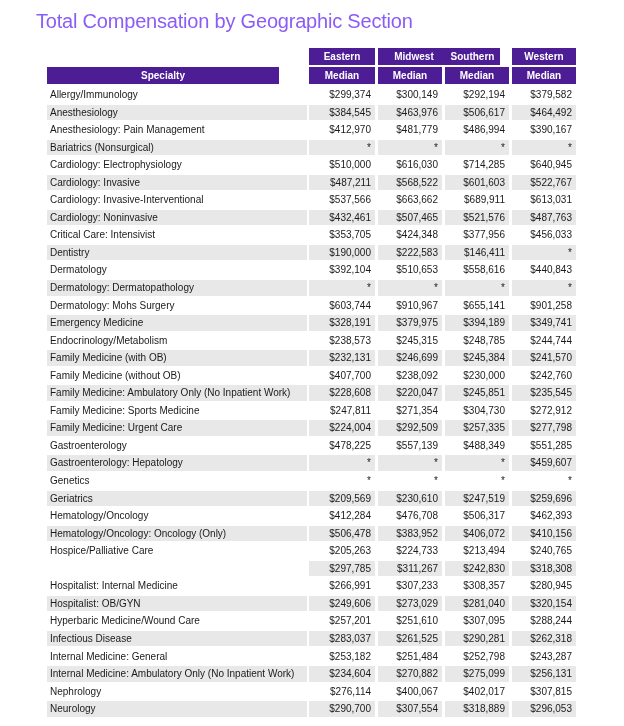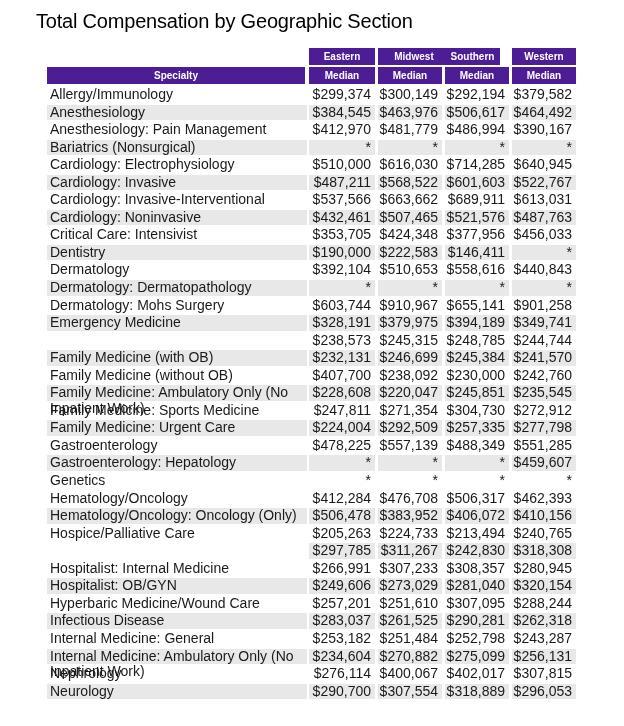--- a/index.html
+++ b/index.html
@@ -1,43 +1,43 @@
 <!DOCTYPE html>
 <html><head>
 <meta charset="utf-8">
 <style>
   html, body { margin: 0; padding: 0; background: #ffffff; }
   body { width: 624px; height: 726px; position: relative; overflow: hidden;
          font-family: "Liberation Sans", sans-serif; color: #1a1a1a; }
-  .title { position: absolute; left: 36px; top: 10px; font-size: 20px; color: #000000; letter-spacing: -0.2px; }
+  .title { position: absolute; left: 36px; top: 10px; font-size: 20px; color: #8b5cf6; letter-spacing: -0.2px; }
   .hdr { position: absolute; background: #4c1d95; color: #fff; font-weight: bold; font-size: 10px;
          display: flex; align-items: center; justify-content: center; height: 17px; }
   .rows { position: absolute; left: 44px; top: 86px; width: 540px; }
-  .row { position: relative; height: 17.55px; font-size: 14px; }
+  .row { position: relative; height: 17.55px; font-size: 10px; }
   .cell { position: absolute; top: 1px; height: 15.5px; line-height: 15.5px; }
   .row.shade .cell { background: #e8e8e8; }
   .spec { left: 3px; width: 260px; padding-left: 3px; box-sizing: border-box; }
   .v { text-align: right; padding-right: 4px; box-sizing: border-box; }
   .c0 { left: 265px; width: 66px; }
   .c1 { left: 334px; width: 64px; }
   .c2 { left: 401px; width: 64px; text-align: right; }
   .c3 { left: 468px; width: 64px; }
 </style>
 </head>
 <body>
 
 <div class="title">Total Compensation by Geographic Section</div>
 
 <div>
   <div class="hdr" style="left:309px;top:48px;width:66px;">Eastern</div>
   <div class="hdr" style="left:378px;top:48px;width:72px;">Midwest</div>
   <div class="hdr" style="left:445px;top:48px;width:55px;">Southern</div>
   <div class="hdr" style="left:512px;top:48px;width:64px;">Western</div>
 
-  <div class="hdr" style="left:47px;top:67px;width:258px;">Specialty</div>
+  <div class="hdr" style="left:47px;top:67px;width:232px;">Specialty</div>
   <div class="hdr" style="left:309px;top:67px;width:66px;">Median</div>
   <div class="hdr" style="left:378px;top:67px;width:64px;">Median</div>
   <div class="hdr" style="left:445px;top:67px;width:64px;">Median</div>
   <div class="hdr" style="left:512px;top:67px;width:64px;">Median</div>
 </div>
 
 <div class="rows" id="rows">
     <div class="row">
       <div class="cell spec">Allergy/Immunology</div>
       <div class="cell v c0">$299,374</div>
@@ -130,20 +130,21 @@
       <div class="cell v c3">$901,258</div>
     </div>
     <div class="row shade">
       <div class="cell spec">Emergency Medicine</div>
       <div class="cell v c0">$328,191</div>
       <div class="cell v c1">$379,975</div>
       <div class="cell v c2">$394,189</div>
       <div class="cell v c3">$349,741</div>
     </div>
     <div class="row">
+      <div class="cell spec">Endocrinology/Metabolism</div>
       <div class="cell v c0">$238,573</div>
       <div class="cell v c1">$245,315</div>
       <div class="cell v c2">$248,785</div>
       <div class="cell v c3">$244,744</div>
     </div>
     <div class="row shade">
       <div class="cell spec">Family Medicine (with OB)</div>
       <div class="cell v c0">$232,131</div>
       <div class="cell v c1">$246,699</div>
       <div class="cell v c2">$245,384</div>
@@ -191,20 +192,27 @@
       <div class="cell v c2">*</div>
       <div class="cell v c3">$459,607</div>
     </div>
     <div class="row">
       <div class="cell spec">Genetics</div>
       <div class="cell v c0">*</div>
       <div class="cell v c1">*</div>
       <div class="cell v c2">*</div>
       <div class="cell v c3">*</div>
     </div>
+    <div class="row shade">
+      <div class="cell spec">Geriatrics</div>
+      <div class="cell v c0">$209,569</div>
+      <div class="cell v c1">$230,610</div>
+      <div class="cell v c2">$247,519</div>
+      <div class="cell v c3">$259,696</div>
+    </div>
     <div class="row">
       <div class="cell spec">Hematology/Oncology</div>
       <div class="cell v c0">$412,284</div>
       <div class="cell v c1">$476,708</div>
       <div class="cell v c2">$506,317</div>
       <div class="cell v c3">$462,393</div>
     </div>
     <div class="row shade">
       <div class="cell spec">Hematology/Oncology: Oncology (Only)</div>
       <div class="cell v c0">$506,478</div>

